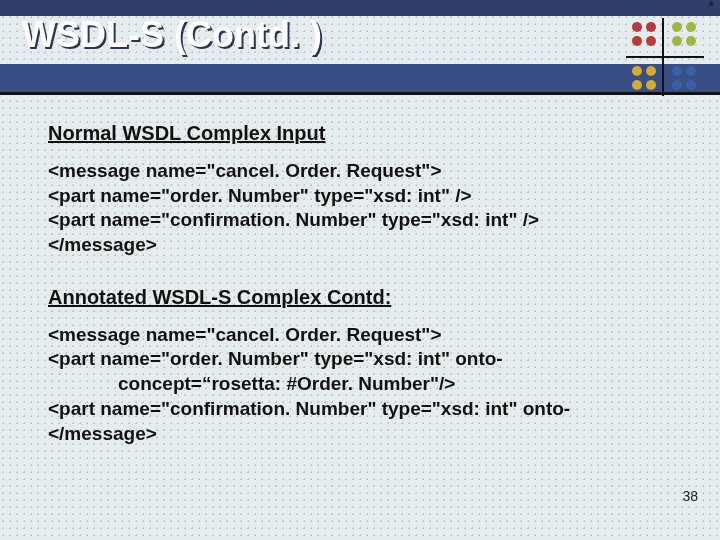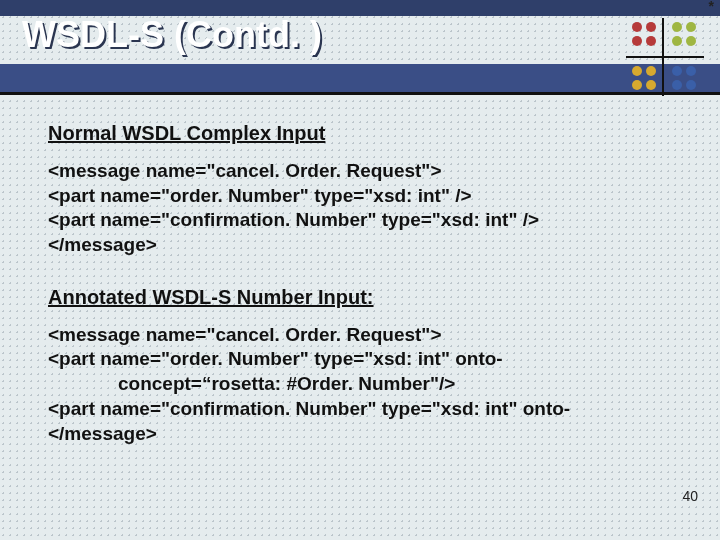--- a/index.html
+++ b/index.html
@@ -156,29 +156,29 @@
   <div class="body">
 
     <div class="heading">Normal WSDL Complex Input</div>
     <div class="code">
       <div>&lt;message name="cancel. Order. Request"&gt;</div>
       <div>&lt;part name="order. Number" type="xsd: int" /&gt;</div>
       <div>&lt;part name="confirmation. Number" type="xsd: int"  /&gt;</div>
       <div>&lt;/message&gt;</div>
     </div>
 
-    <div class="heading" style="margin-top:28px">Annotated WSDL-S Number Input:</div>
+    <div class="heading" style="margin-top:28px">Annotated WSDL-S Complex Contd:</div>
     <div class="code">
       <div>&lt;message name="cancel. Order. Request"&gt;</div>
       <div>
         <span>&lt;part name="order. Number" type="xsd: int"  onto-</span>
         <span class="cont">concept=“rosetta: #Order. Number"/&gt;</span>
       </div>
       <div>
         <span>&lt;part name="confirmation. Number" type="xsd: int"  onto-</span>
       </div>
       <div>&lt;/message&gt;</div>
     </div>
 
   </div>
 
-  <div class="pagenum">40</div>
+  <div class="pagenum">38</div>
 </div>
 
 </body></html>

